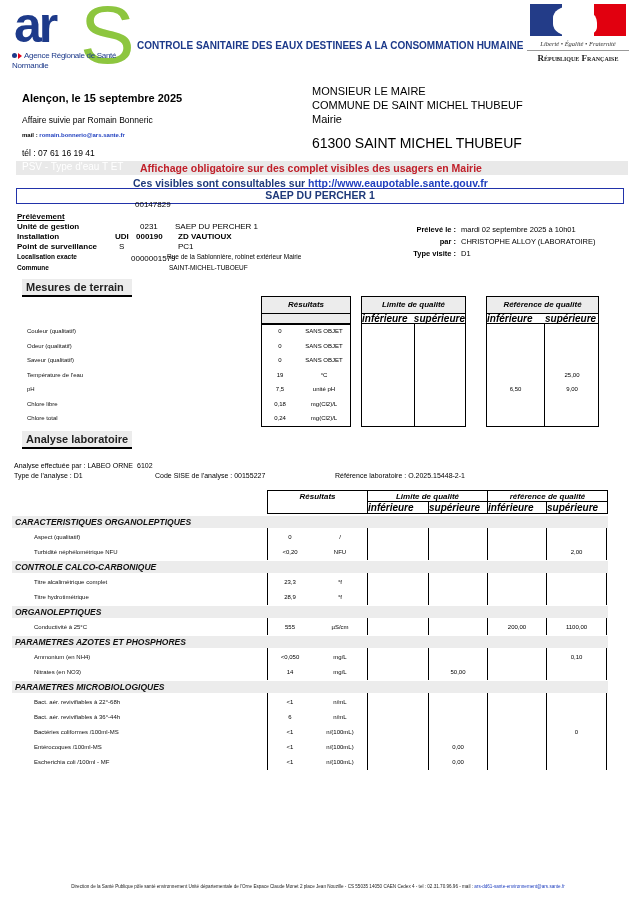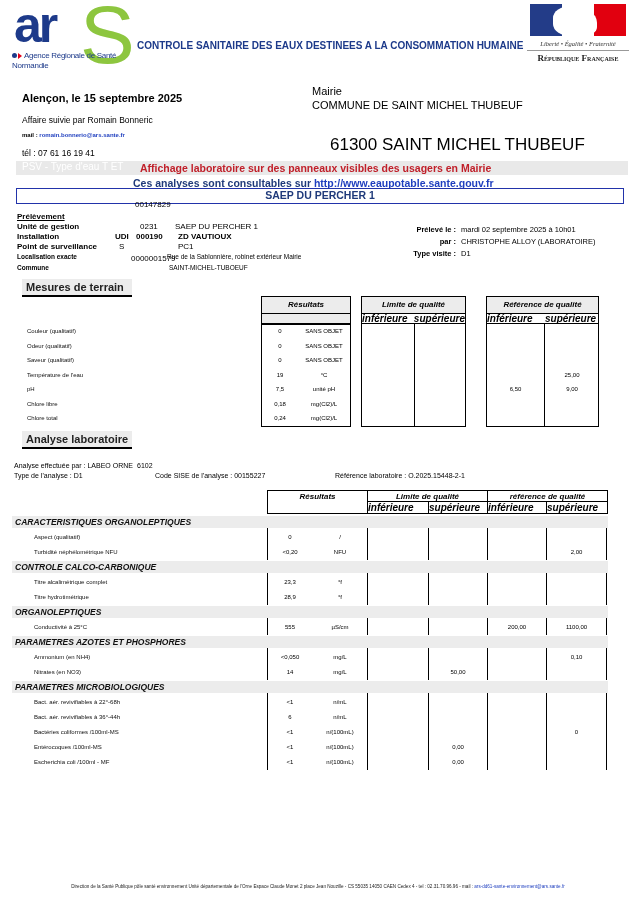--- a/index.html
+++ b/index.html
@@ -29,21 +29,21 @@
   .rf-line { position: absolute; left: 0; top: 46px; width: 102px; height: 1px; background: #999; }
   .rf-name { position: absolute; left: 0; top: 49px; width: 102px; font-family: "Liberation Serif", serif; font-size: 9px; color: #222; text-align: center; white-space: nowrap; font-variant: small-caps; font-weight: bold; }
 
   .place-date { left: 22px; top: 92px; font-size: 11px; font-weight: bold; }
   .affaire { left: 22px; top: 115px; font-size: 8.5px; }
   .mail { left: 22px; top: 132px; font-size: 6px; font-weight: bold; }
   .mail .email { color: #1f3fbf; }
   .tel { left: 22px; top: 148px; font-size: 8.5px; }
 
   .recipient { left: 312px; top: 84px; font-size: 11px; line-height: 14px; }
-  .recipient-city { left: 330px; top: 135px; font-size: 17px; }
+  .recipient-city { left: 312px; top: 135px; font-size: 14px; }
 
   .ghost-bar { left: 16px; top: 161px; width: 612px; height: 14px; background: #e9e9e9; }
   .ghost-text { left: 22px; top: 161px; font-size: 10px; color: #ffffff; white-space: nowrap; }
   .mandatory { left: 140px; top: 162px; font-size: 10.5px; font-weight: bold; color: #c0202a; white-space: nowrap; }
   .consult { left: 133px; top: 177px; font-size: 10.5px; font-weight: bold; color: #1f3a7a; white-space: nowrap; }
   .consult a { color: #1f3fbf; text-decoration: none; }
   .saep-box { left: 16px; top: 188px; width: 608px; height: 16px; border: 1.5px solid #2233aa; text-align: center; font-size: 10.5px; font-weight: bold; color: #1f3a7a; line-height: 13px; }
 
   .info { font-size: 8px; white-space: nowrap; }
   .info.bold { font-weight: bold; }
@@ -95,30 +95,31 @@
 </div>
 
 <div class="abs place-date">Alençon, le 15 septembre 2025</div>
 <div class="abs affaire">Affaire suivie par Romain Bonneric</div>
 <div class="abs mail">
   <span>mail : </span><span class="email">romain.bonnerio@ars.sante.fr</span>
 </div>
 <div class="abs tel">tél : 07 61 16 19 41</div>
 
 <div class="abs recipient">
+  <div>MONSIEUR LE MAIRE</div>
+  <div>COMMUNE DE SAINT MICHEL THUBEUF</div>
   <div>Mairie</div>
-  <div>COMMUNE DE SAINT MICHEL THUBEUF</div>
 </div>
 <div class="abs recipient-city">61300 SAINT MICHEL THUBEUF</div>
 
 <div class="abs ghost-bar"></div>
 <div class="abs ghost-text">PSV - Type d'eau T          ET</div>
-<div class="abs mandatory">Affichage laboratoire sur des panneaux visibles des usagers en Mairie</div>
+<div class="abs mandatory">Affichage obligatoire sur des complet visibles des usagers en Mairie</div>
 <div class="abs consult">
-  <span>Ces analyses sont consultables sur </span><a>http://www.eaupotable.sante.gouv.fr</a>
+  <span>Ces visibles sont consultables sur </span><a>http://www.eaupotable.sante.gouv.fr</a>
 </div>
 <div class="abs saep-box">SAEP DU PERCHER 1</div>
 
 <div class="abs info bold" style="left:17px;top:212px;text-decoration:underline;">Prélèvement</div>
 <div class="abs info" style="left:135px;top:200px;">00147829</div>
 
 <div class="abs info bold" style="left:17px;top:222px;">Unité de gestion</div>
 <div class="abs info" style="left:140px;top:222px;">0231</div>
 <div class="abs info" style="left:175px;top:222px;">SAEP DU PERCHER 1</div>
 

